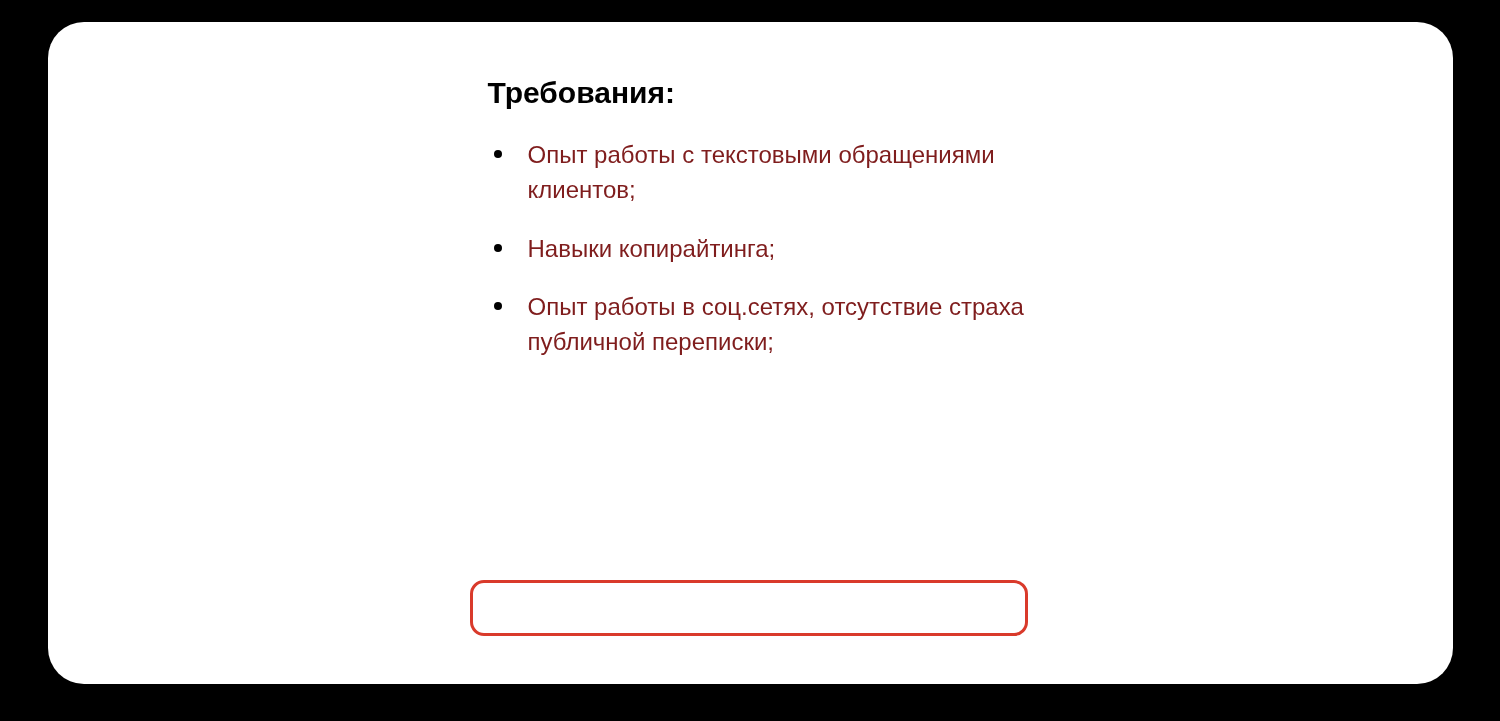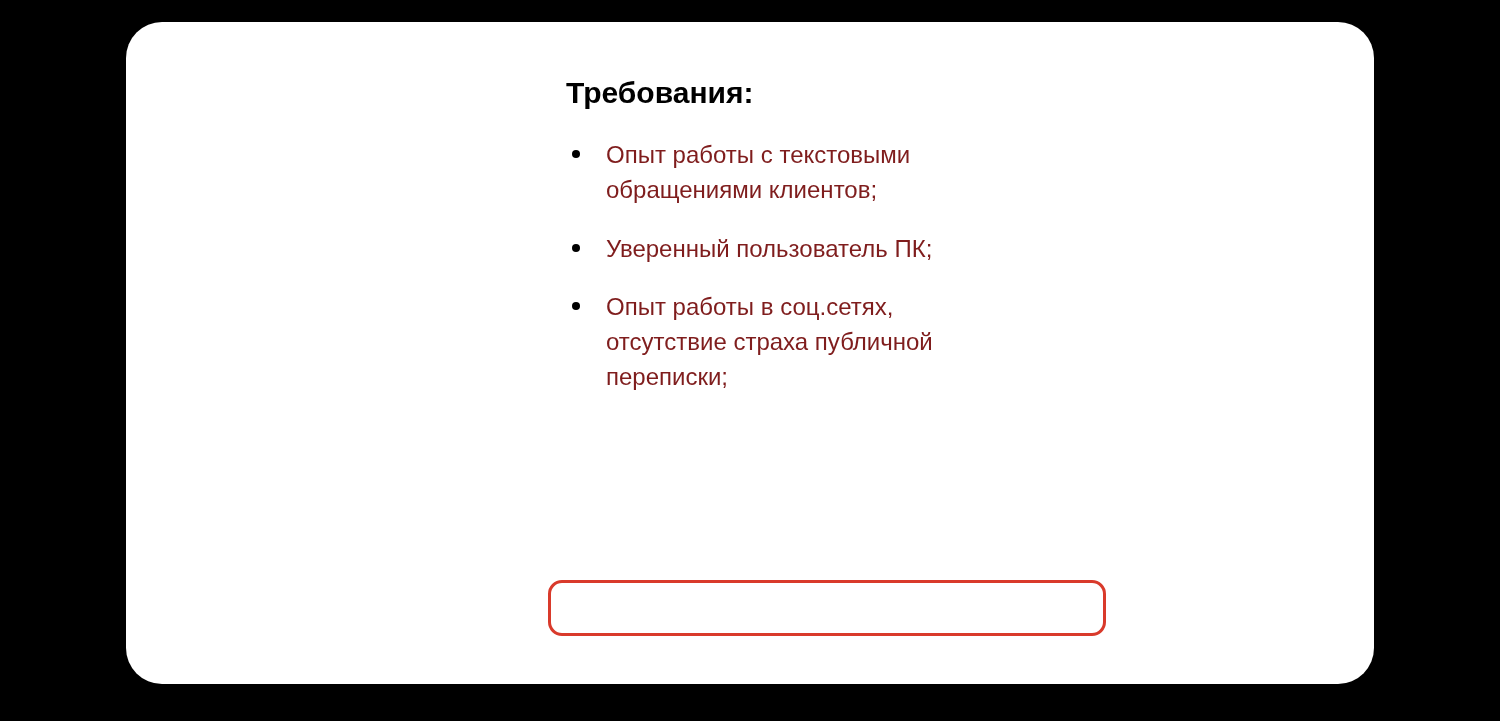--- a/index.html
+++ b/index.html
@@ -11,21 +11,21 @@
       width: 1500px;
       height: 721px;
       background: #000000;
       font-family: Arial, Helvetica, sans-serif;
       display: flex;
       align-items: flex-start;
       justify-content: center;
       padding-top: 22px;
     }
     .card {
-      width: 1248px;
+      width: 1405px;
       height: 662px;
       background: #ffffff;
       border-radius: 36px;
       position: relative;
       box-shadow: 0 0 30px 10px rgba(0,0,0,0.45);
       padding: 54px 400px 40px 440px;
     }
     .heading {
       font-size: 30px;
       font-weight: 700;
@@ -65,17 +65,17 @@
       pointer-events: none;
     }
   </style>
 </head>
 <body>
 
 <div class="card">
   <div class="heading">Требования:</div>
   <ul class="req-list">
     <li><span>Опыт работы с текстовыми обращениями клиентов;</span></li>
-    <li><span>Уверенный пользователь ПК;</span></li>
+    <li><span>Навыки копирайтинга;</span></li>
     <li><span>Опыт работы в соц.сетях, отсутствие страха публичной переписки;</span></li>
   </ul>
   <div class="highlight-frame"></div>
 </div>
 
 </body></html>

